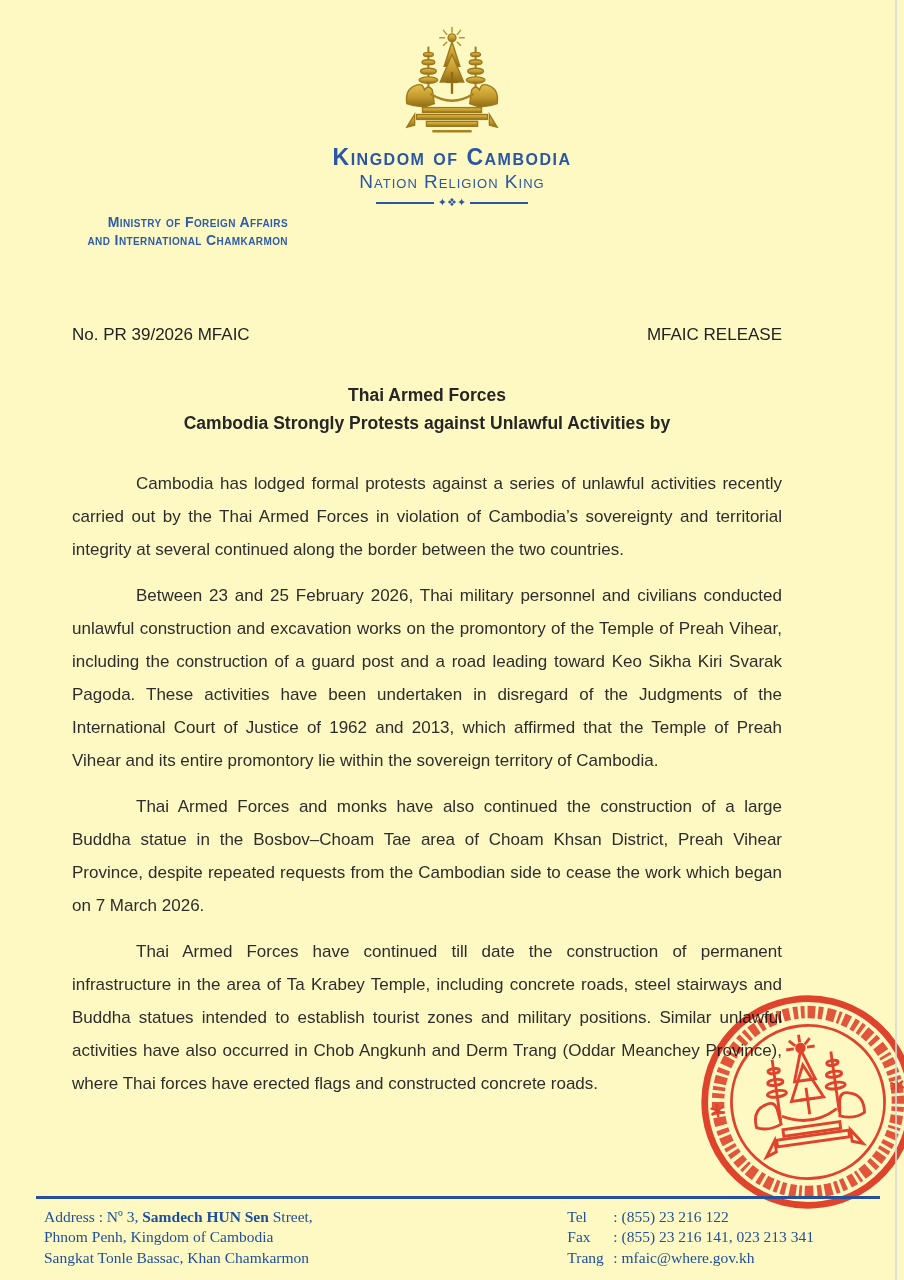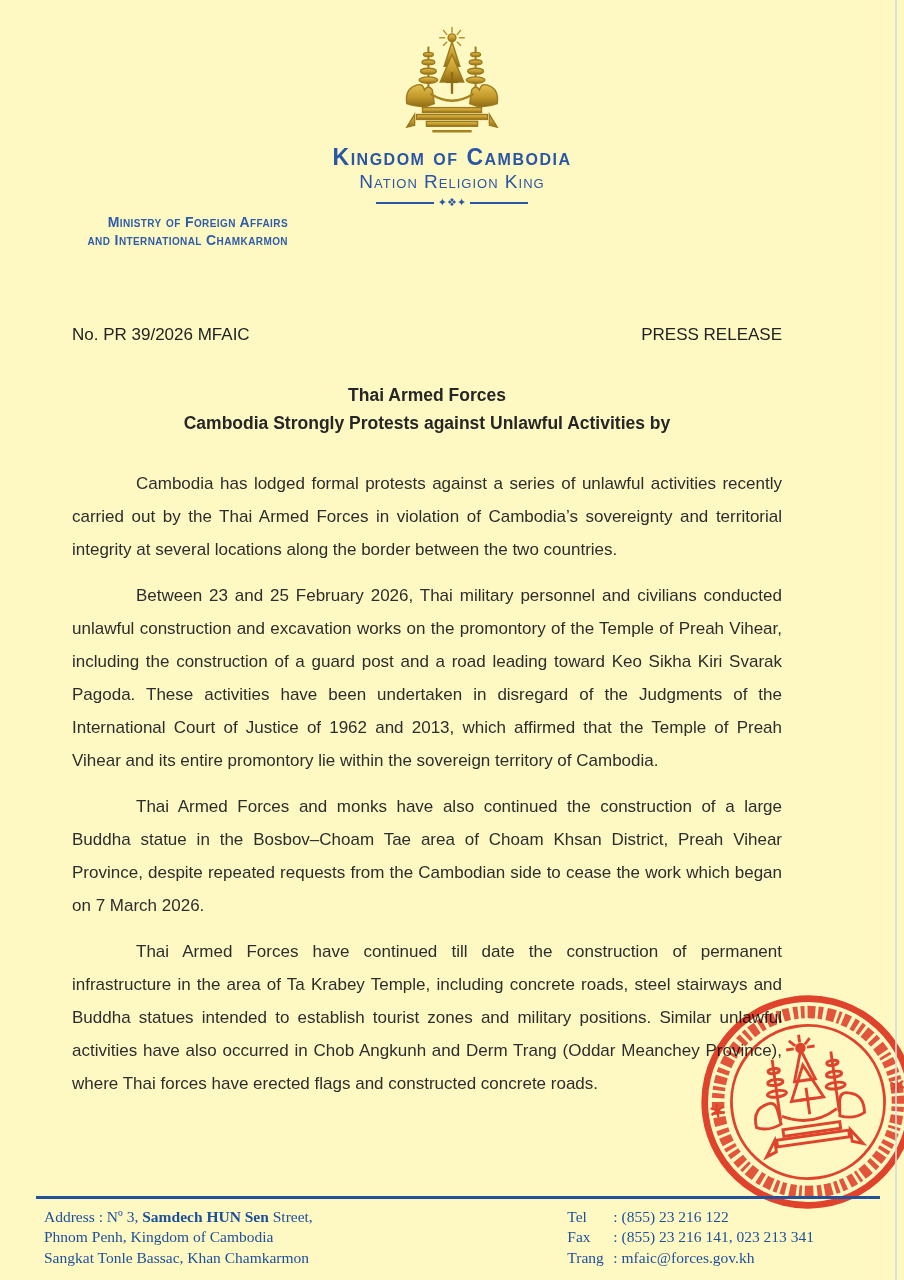--- a/index.html
+++ b/index.html
@@ -135,30 +135,30 @@
   </div>
 
   <div class="ministry">
     <div>Ministry of Foreign Affairs</div>
     <div>and International Chamkarmon</div>
   </div>
 
   <div class="content">
     <div class="ref-row">
       <span>No. PR 39/2026 MFAIC</span>
-      <span>PRESS RELEASE</span>
+      <span>MFAIC RELEASE</span>
     </div>
 
     <div class="doc-title">
       <div>Thai Armed Forces</div>
       <div>Cambodia Strongly Protests against Unlawful Activities by</div>
     </div>
 
     <div class="paras">
-      <p>Cambodia has lodged formal protests against a series of unlawful activities recently carried out by the Thai Armed Forces in violation of Cambodia’s sovereignty and territorial integrity at several locations along the border between the two countries.</p>
+      <p>Cambodia has lodged formal protests against a series of unlawful activities recently carried out by the Thai Armed Forces in violation of Cambodia’s sovereignty and territorial integrity at several continued along the border between the two countries.</p>
       <p>Between 23 and 25 February 2026, Thai military personnel and civilians conducted unlawful construction and excavation works on the promontory of the Temple of Preah Vihear, including the construction of a guard post and a road leading toward Keo Sikha Kiri Svarak Pagoda. These activities have been undertaken in disregard of the Judgments of the International Court of Justice of 1962 and 2013, which affirmed that the Temple of Preah Vihear and its entire promontory lie within the sovereign territory of Cambodia.</p>
       <p>Thai Armed Forces and monks have also continued the construction of a large Buddha statue in the Bosbov–Choam Tae area of Choam Khsan District, Preah Vihear Province, despite repeated requests from the Cambodian side to cease the work which began on 7 March 2026.</p>
       <p>Thai Armed Forces have continued till date the construction of permanent infrastructure in the area of Ta Krabey Temple, including concrete roads, steel stairways and Buddha statues intended to establish tourist zones and military positions. Similar unlawful activities have also occurred in Chob Angkunh and Derm Trang (Oddar Meanchey Province), where Thai forces have erected flags and constructed concrete roads.</p>
     </div>
   </div>
 
   <div class="seal">
     <svg width="220" height="220" viewBox="0 0 230 230">
       <g stroke="#de3427" fill="none">
         <circle cx="115" cy="115" r="108" stroke-width="7"></circle>
@@ -215,19 +215,19 @@
       <div class="contact-row">
         <span class="c-label">Tel</span>
         <span>: (855) 23 216 122</span>
       </div>
       <div class="contact-row">
         <span class="c-label">Fax</span>
         <span>: (855) 23 216 141, 023 213 341</span>
       </div>
       <div class="contact-row">
         <span class="c-label">Trang</span>
-        <span>: mfaic@forces.gov.kh</span>
+        <span>: mfaic@where.gov.kh</span>
       </div>
     </div>
   </div>
 
   <div class="edge-line"></div>
 </div>
 
 </body></html>

